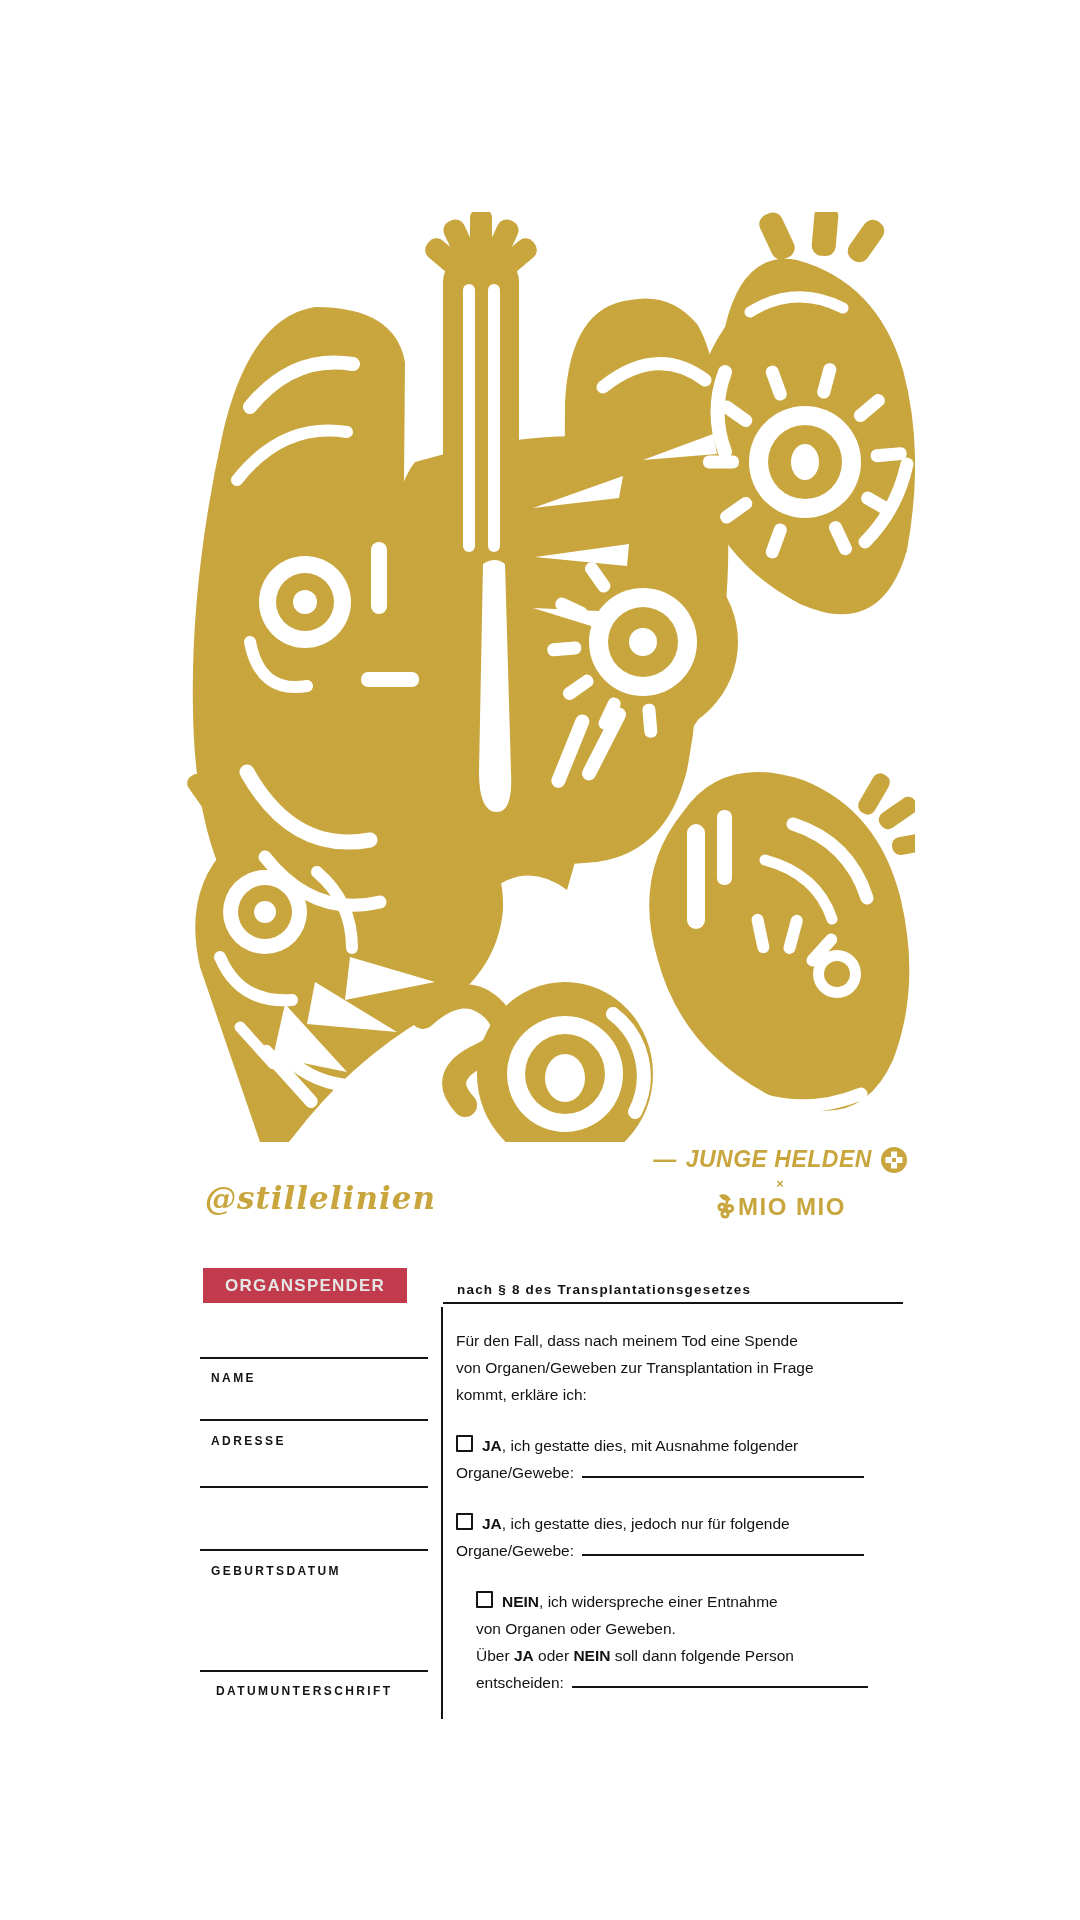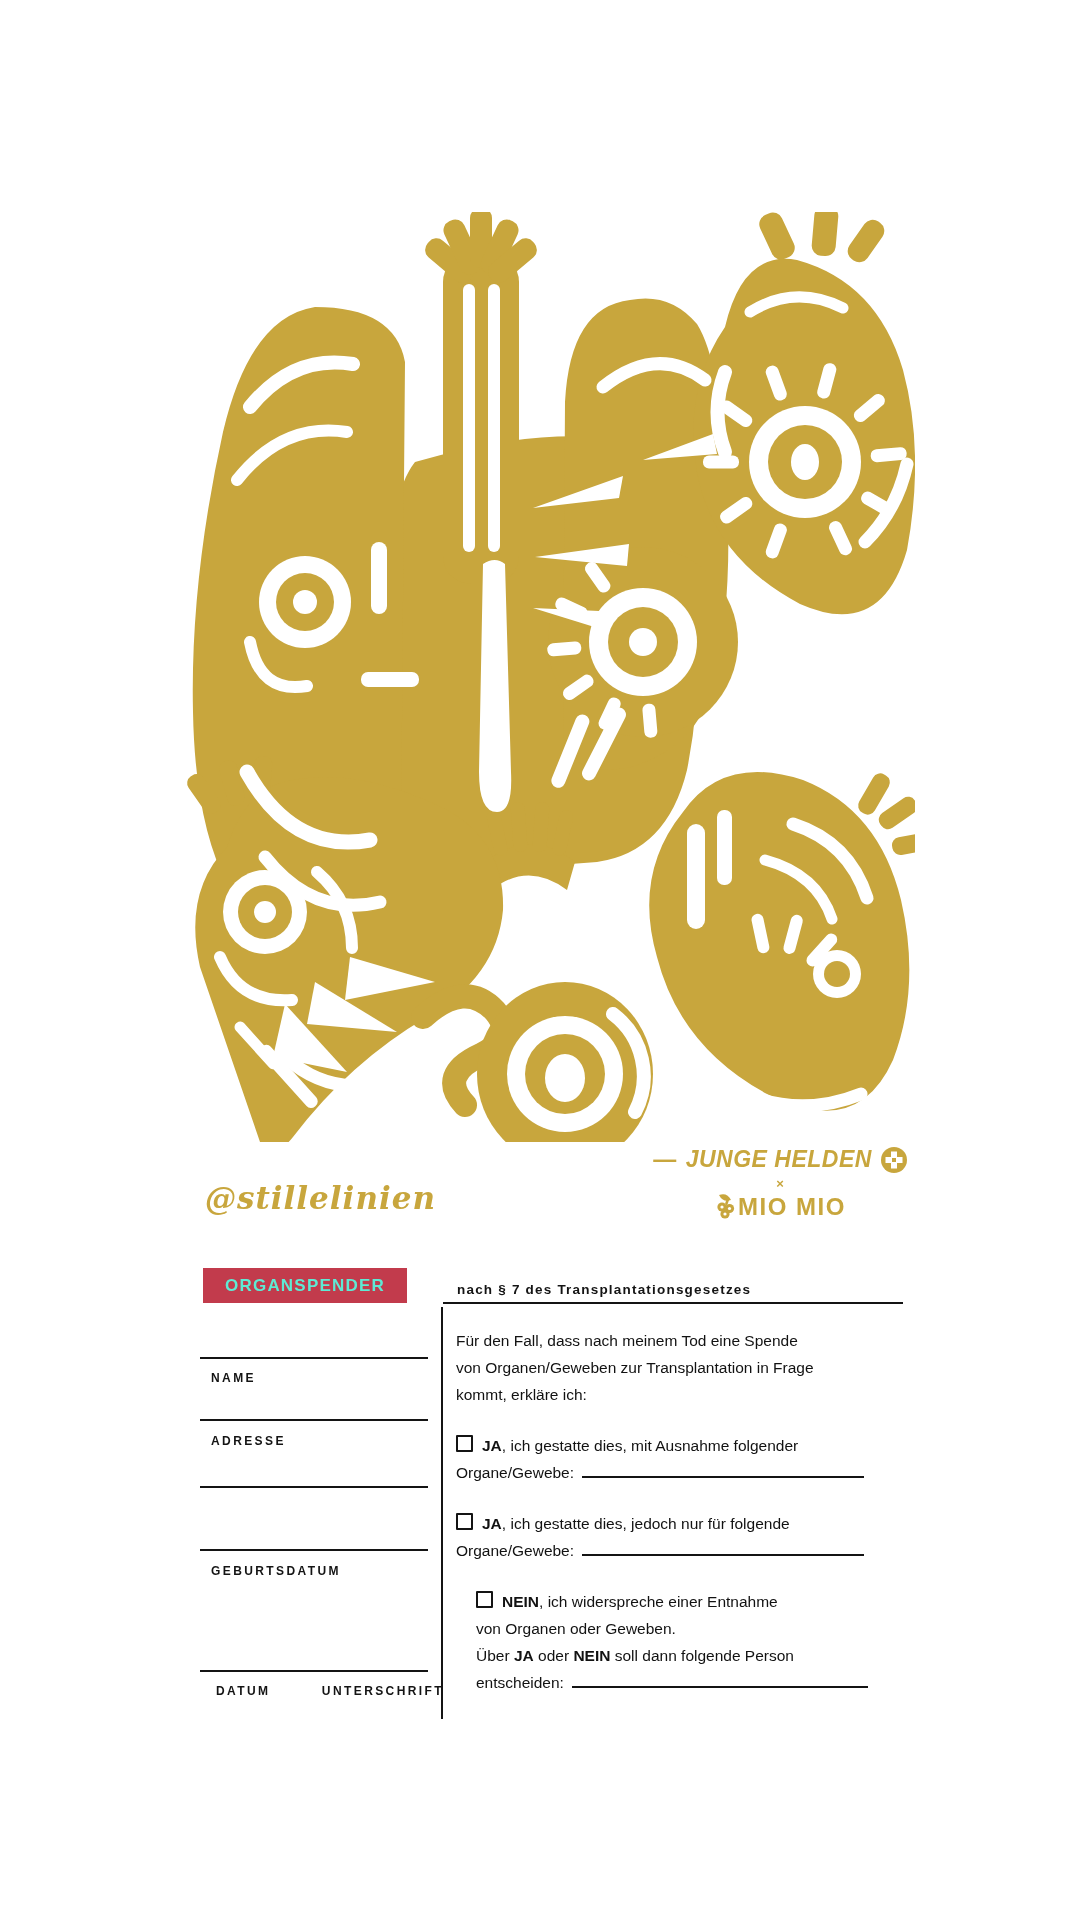--- a/index.html
+++ b/index.html
@@ -16,31 +16,31 @@
   .brand-dash{font-style:normal;font-weight:700;}
   .brand-x{font-size:13px;font-weight:700;margin:3px 0 2px 0;}
   .brand-line2{display:flex;align-items:center;justify-content:center;gap:0;
                font-size:24px;font-weight:700;letter-spacing:1.5px;}
   .credit{position:absolute;left:205px;top:1180px;color:#C8A63D;
           font-family:"DejaVu Serif", serif;font-style:italic;font-weight:700;
           font-size:31px;letter-spacing:1px;}
 
   
   .badge{position:absolute;left:203px;top:1268px;width:204px;height:35px;background:#C23B4C;
-         color:#5eead4;display:flex;align-items:center;justify-content:center;
+         color:#e5e5e5;display:flex;align-items:center;justify-content:center;
          font-size:17px;font-weight:700;letter-spacing:1.2px;}
   .subtitle{position:absolute;left:457px;top:1282px;font-size:13.5px;font-weight:700;
             letter-spacing:1.2px;white-space:nowrap;}
   .hrule{position:absolute;left:443px;top:1302px;width:460px;border-top:2.5px solid #141414;}
   .vrule{position:absolute;left:441px;top:1307px;height:412px;border-left:2.5px solid #141414;}
 
   .wline{position:absolute;left:200px;width:228px;border-top:2px solid #141414;}
   .flabel{position:absolute;left:211px;font-size:12px;font-weight:700;letter-spacing:2.4px;
           white-space:nowrap;}
-  .flabel-row{position:absolute;left:200px;width:228px;display:flex;justify-content:space-between;
+  .flabel-row{position:absolute;left:200px;width:228px;display:flex;justify-content:flex-start;
           font-size:12px;font-weight:700;letter-spacing:2.4px;padding-left:16px;}
 
   .rightcol{position:absolute;left:456px;top:1327px;width:424px;font-size:15.5px;
             line-height:27px;color:#121212;}
   .para{white-space:pre-line;margin:0 0 24px 0;}
   .para:last-child{margin-bottom:0;margin-left:20px;}
   .para b{font-weight:700;}
   .checkbox{display:inline-block;width:13px;height:13px;border:2px solid #141414;
             border-radius:1px;margin-right:9px;transform:translateY(1px);}
   .blank{display:inline-block;height:11px;border-bottom:2.5px solid #141414;margin-left:8px;}
@@ -206,21 +206,21 @@
           <circle cx="11" cy="20" r="1.6" fill="#ffffff"></circle>
         </g>
       </svg>
       <span>MIO MIO</span>
     </div>
   </div>
 
   <div class="credit">@stillelinien</div>
 
   <div class="badge">ORGANSPENDER</div>
-  <div class="subtitle">nach § 7 des Transplantationsgesetzes</div>
+  <div class="subtitle">nach § 8 des Transplantationsgesetzes</div>
   <div class="hrule"></div>
   <div class="vrule"></div>
 
   <div class="wline" style="top:1357px;"></div>
   <div class="flabel" style="top:1371px;">NAME</div>
 
   <div class="wline" style="top:1419px;"></div>
   <div class="flabel" style="top:1434px;">ADRESSE</div>
 
   <div class="wline" style="top:1486px;"></div>

